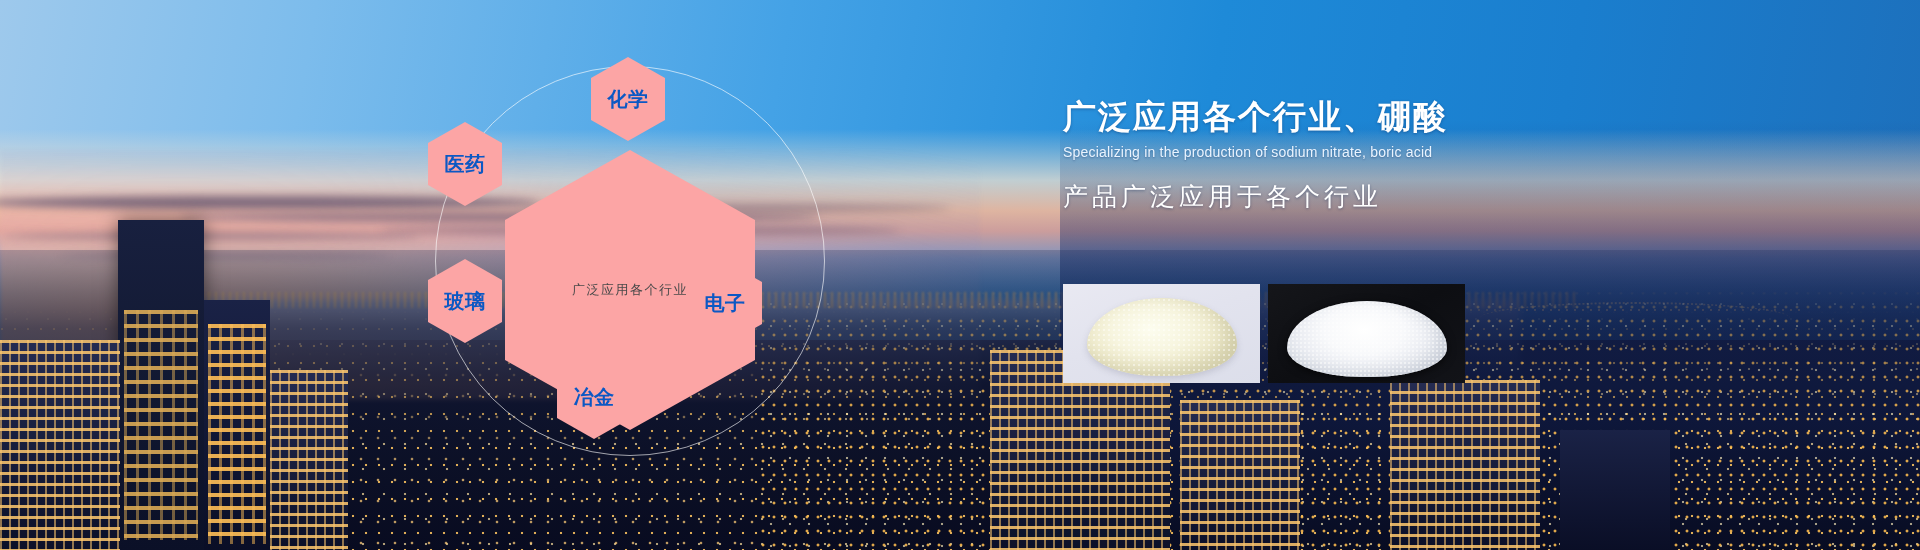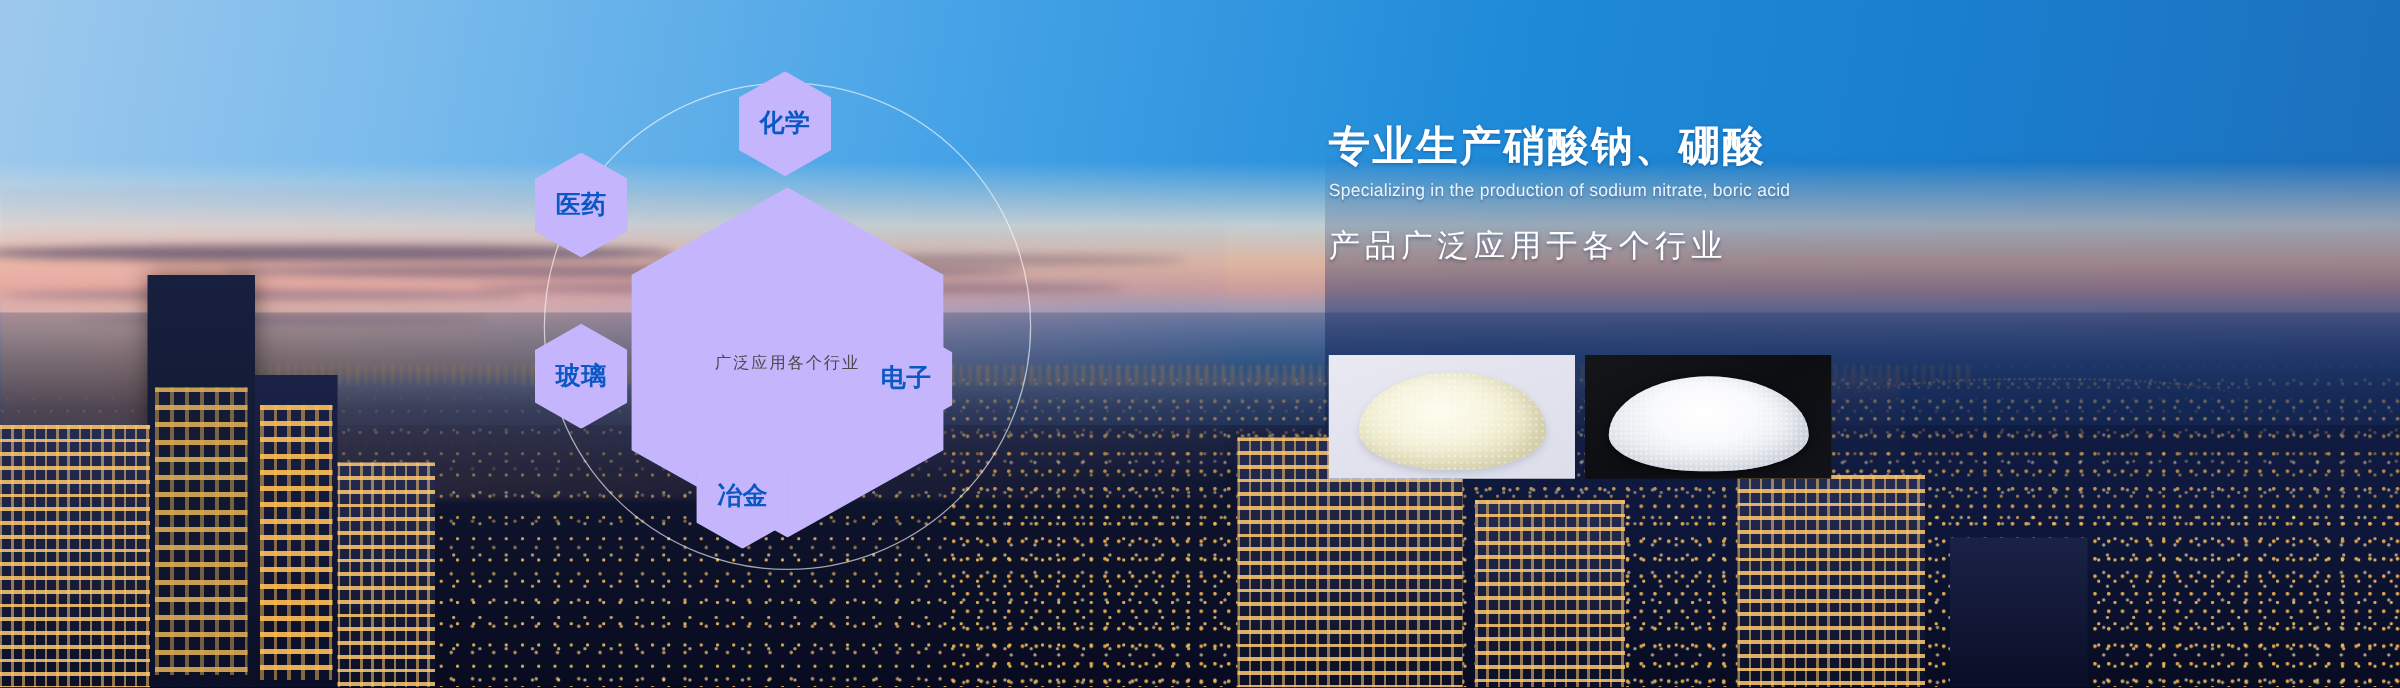--- a/index.html
+++ b/index.html
@@ -155,21 +155,21 @@
   }
 
   
   .wheel{position:absolute;left:0;top:0;width:920px;height:550px;}
   .ring{
     position:absolute;left:435px;top:66px;width:390px;height:390px;
     border:1.6px solid rgba(255,255,255,.62);border-radius:50%;
     box-sizing:border-box;
   }
   .hex{
-    position:absolute;background:#c4b5fd;
+    position:absolute;background:#fca5a5;
     -webkit-clip-path:polygon(50% 0%,100% 25%,100% 75%,50% 100%,0% 75%,0% 25%);
             clip-path:polygon(50% 0%,100% 25%,100% 75%,50% 100%,0% 75%,0% 25%);
     display:flex;align-items:center;justify-content:center;
     filter:drop-shadow(0 2px 6px rgba(0,40,90,.25));
   }
   .hex-sm{width:74px;height:84px;}
   .hex-sm .t{
     color:#0b58c4;font-weight:bold;font-size:20px;letter-spacing:.5px;
     line-height:1;white-space:nowrap;
   }
@@ -299,21 +299,21 @@
     </div>
     <div class="hex hex-sm hx-glass">
       <span class="t">玻璃</span>
     </div>
     <div class="hex hex-sm hx-med">
       <span class="t">医药</span>
     </div>
   </div>
 
   <div class="copy">
-    <div class="h1">专业生产硝酸钠、硼酸</div>
+    <div class="h1">广泛应用各个行业、硼酸</div>
     <div class="h2">Specializing in the production of sodium nitrate, boric acid</div>
     <div class="h3">产品广泛应用于各个行业</div>
   </div>
 
   <div class="photos">
     <div class="photo p1">
       <div class="pile">
         <div class="grain"></div>
       </div>
     </div>

